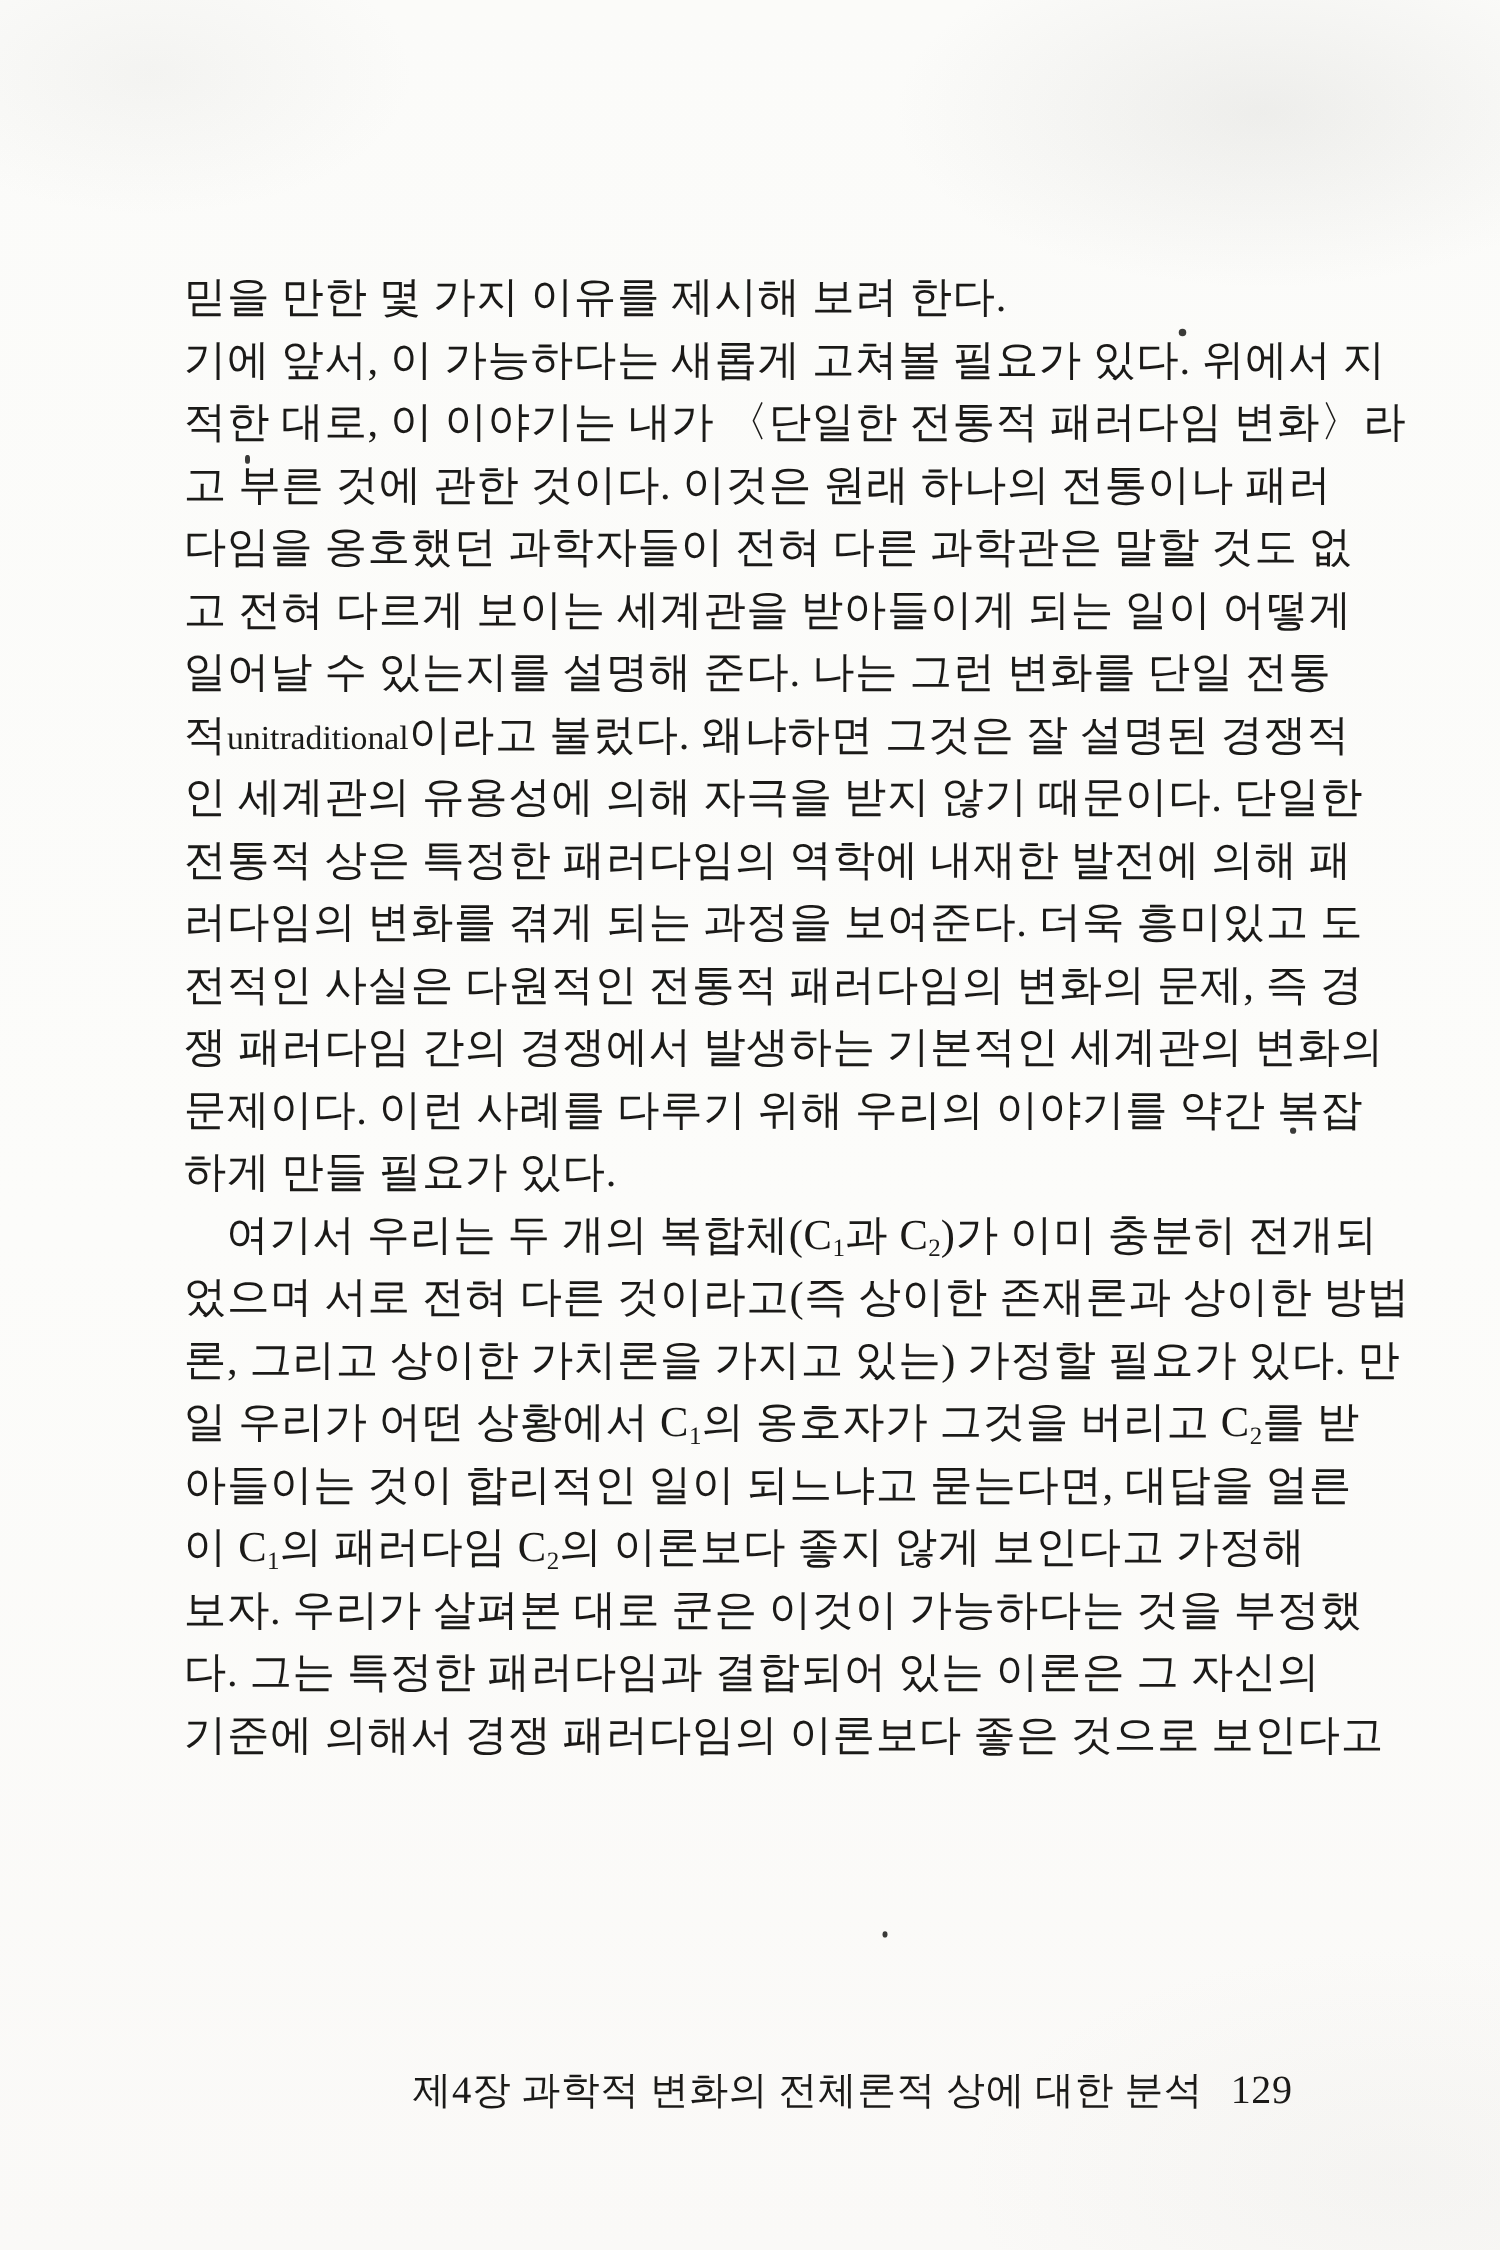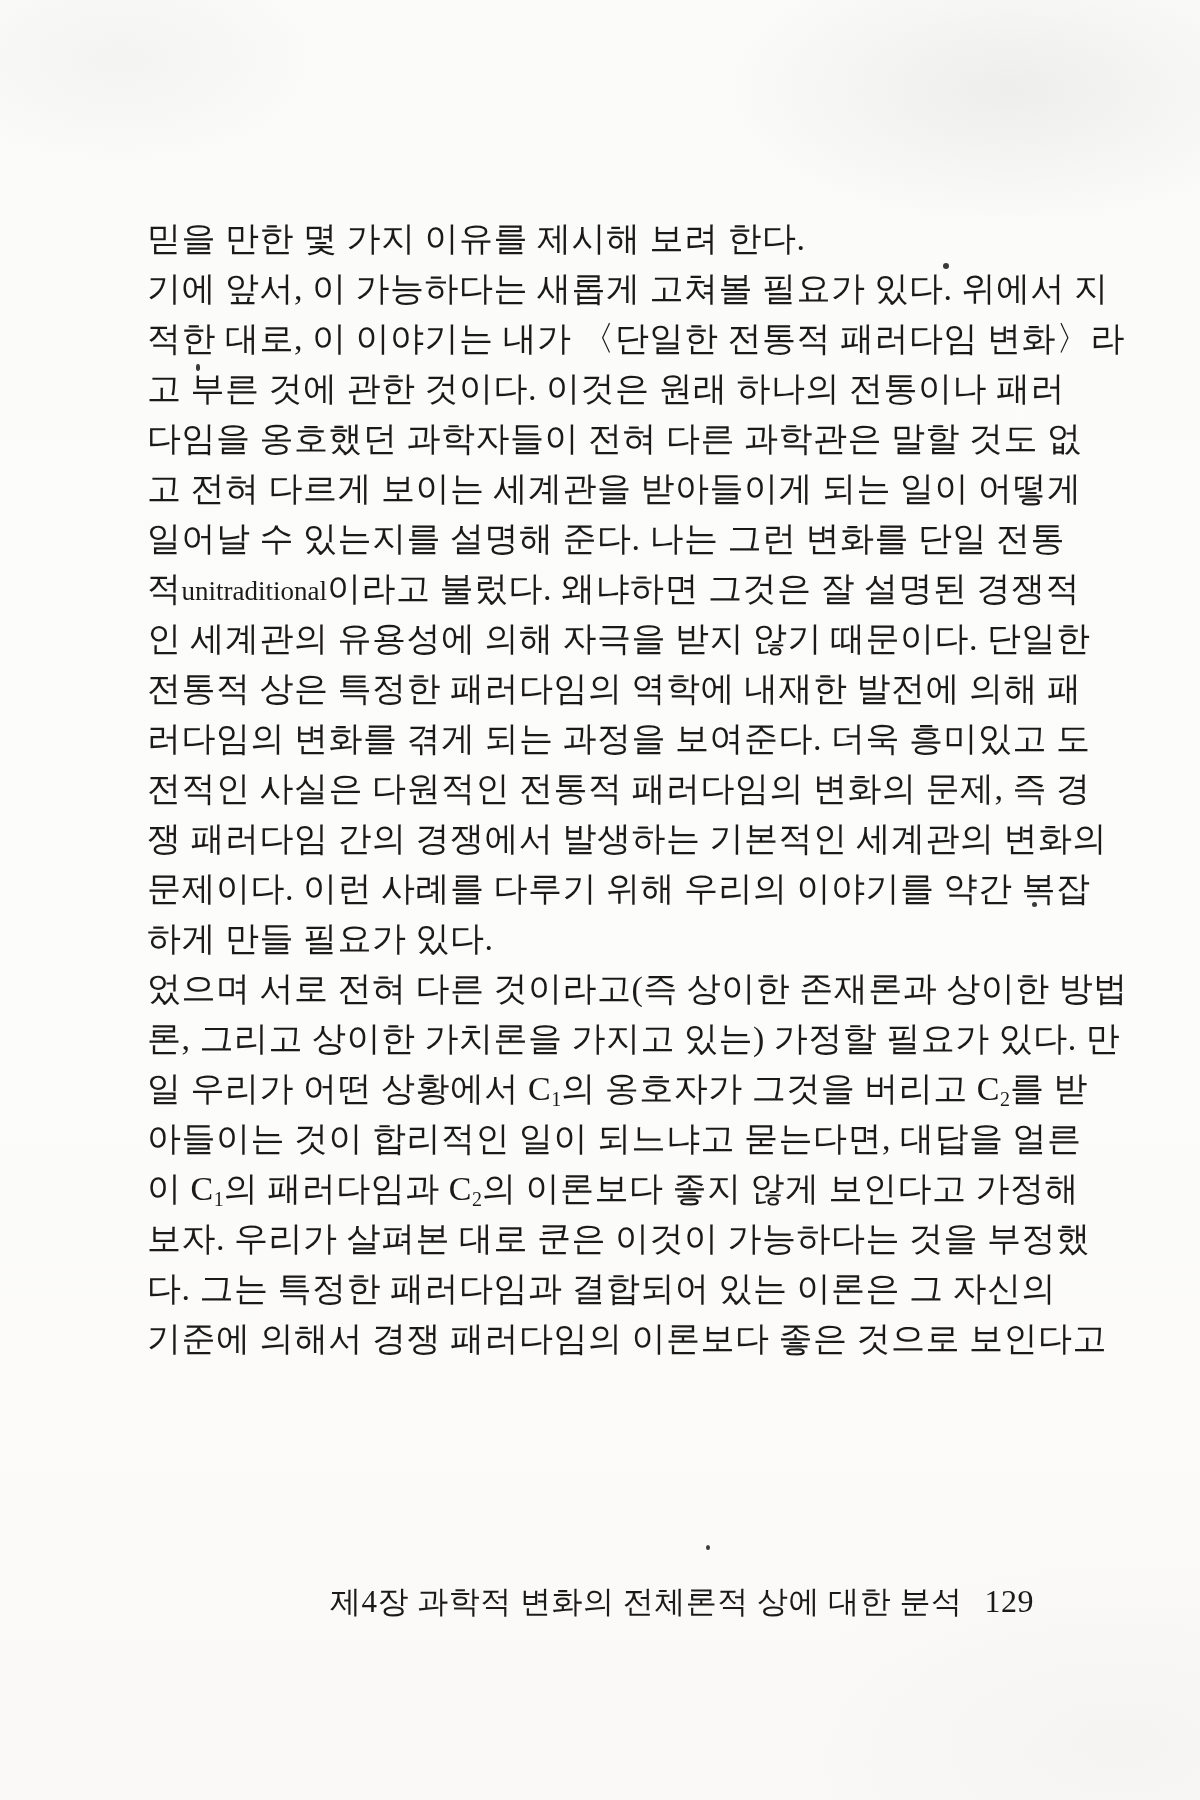--- a/index.html
+++ b/index.html
@@ -44,21 +44,21 @@
     letter-spacing: 0;
   }
   .line span.sub {
     font-size: 20px;
     vertical-align: -6px;
     letter-spacing: 0;
   }
   .footer {
     position: absolute;
     left: 330px;
-    top: 1580px;
+    top: 1650px;
     height: 42px;
     line-height: 42px;
     font-size: 31px;
     letter-spacing: 0.5px;
     white-space: nowrap;
     color: #1b1a18;
   }
   .footer .page-num {
     margin-left: 22px;
     font-size: 32px;
@@ -87,25 +87,26 @@
       <div class="line"><span>고 전혀 다르게 보이는 세계관을 받아들이게 되는 일이 어떻게</span></div>
       <div class="line"><span>일어날 수 있는지를 설명해 준다. 나는 그런 변화를 단일 전통</span></div>
       <div class="line"><span>적</span><span class="latin">unitraditional</span><span>이라고 불렀다. 왜냐하면 그것은 잘 설명된 경쟁적</span></div>
       <div class="line"><span>인 세계관의 유용성에 의해 자극을 받지 않기 때문이다. 단일한</span></div>
       <div class="line"><span>전통적 상은 특정한 패러다임의 역학에 내재한 발전에 의해 패</span></div>
       <div class="line"><span>러다임의 변화를 겪게 되는 과정을 보여준다. 더욱 흥미있고 도</span></div>
       <div class="line"><span>전적인 사실은 다원적인 전통적 패러다임의 변화의 문제, 즉 경</span></div>
       <div class="line"><span>쟁 패러다임 간의 경쟁에서 발생하는 기본적인 세계관의 변화의</span></div>
       <div class="line"><span>문제이다. 이런 사례를 다루기 위해 우리의 이야기를 약간 복잡</span></div>
       <div class="line"><span>하게 만들 필요가 있다.</span></div>
+      <div class="line indent"><span>여기서 우리는 두 개의 복합체(C</span><span class="sub">1</span><span>과 C</span><span class="sub">2</span><span>)가 이미 충분히 전개되</span></div>
       <div class="line"><span>었으며 서로 전혀 다른 것이라고(즉 상이한 존재론과 상이한 방법</span></div>
       <div class="line"><span>론, 그리고 상이한 가치론을 가지고 있는) 가정할 필요가 있다. 만</span></div>
       <div class="line"><span>일 우리가 어떤 상황에서 C</span><span class="sub">1</span><span>의 옹호자가 그것을 버리고 C</span><span class="sub">2</span><span>를 받</span></div>
       <div class="line"><span>아들이는 것이 합리적인 일이 되느냐고 묻는다면, 대답을 얼른</span></div>
-      <div class="line"><span>이 C</span><span class="sub">1</span><span>의 패러다임과 C</span><span class="sub">2</span><span>의 이론보다 좋지 않게 보인다고 가정해</span></div>
+      <div class="line"><span>이 C</span><span class="sub">1</span><span>의 패러다임 C</span><span class="sub">2</span><span>의 이론보다 좋지 않게 보인다고 가정해</span></div>
       <div class="line"><span>보자. 우리가 살펴본 대로 쿤은 이것이 가능하다는 것을 부정했</span></div>
       <div class="line"><span>다. 그는 특정한 패러다임과 결합되어 있는 이론은 그 자신의</span></div>
       <div class="line"><span>기준에 의해서 경쟁 패러다임의 이론보다 좋은 것으로 보인다고</span></div>
     </div>
 
   <div class="footer">
     <span>제4장 과학적 변화의 전체론적 상에 대한 분석</span><span class="page-num">129</span>
   </div>
 
   <div class="speck speck-1"></div>

